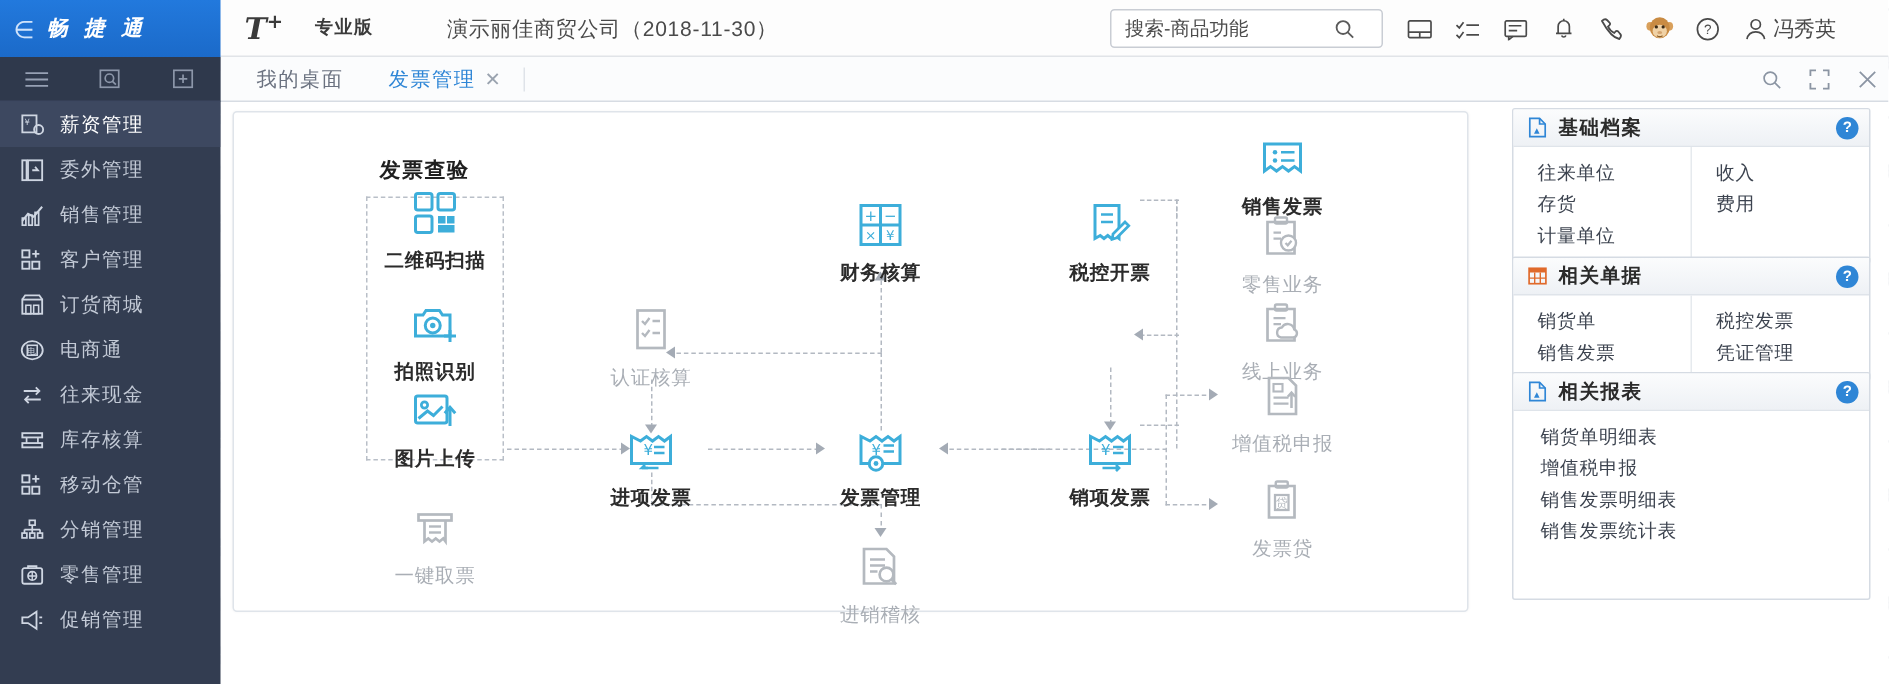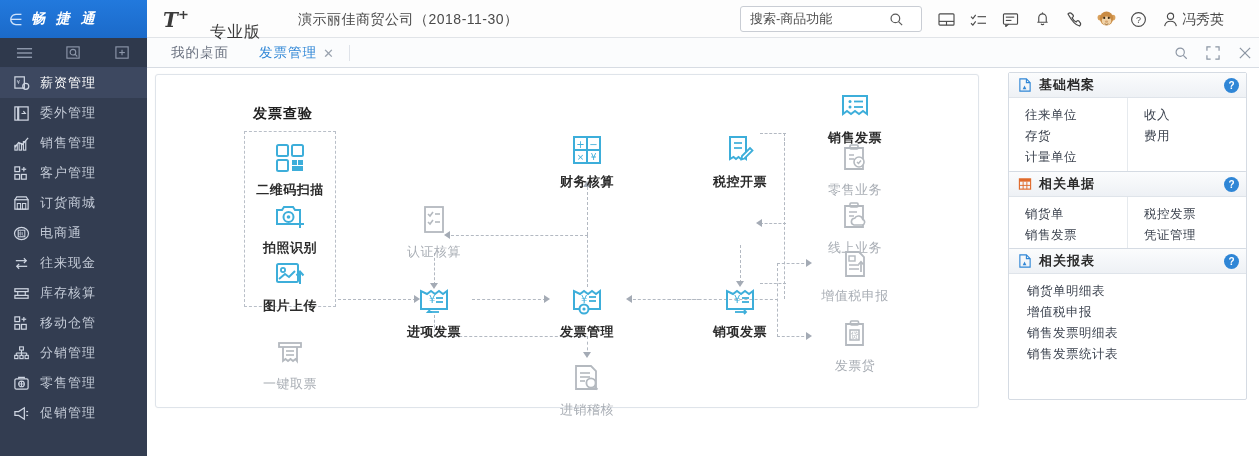--- a/index.html
+++ b/index.html
@@ -52,23 +52,22 @@
   }
   .tplus {
     position: absolute; left: 163px; top: 7px;
     font-size: 20px; font-weight: bold; font-style: italic;
     color: #3b3b3b;
     font-family: "DejaVu Serif", serif;
   }
   .tplus sup { font-size: 13px; font-style: normal; }
   .prover {
     position: absolute; left: 210px; top: 10px;
-    font-size: 16px; font-weight: normal; color: #3b3b3b;
+    font-size: 12px; font-weight: bold; color: #3b3b3b;
     letter-spacing: 1px;
-    margin-top: 12px;
   }
   .company {
     position: absolute; left: 298px; top: 11px;
     font-size: 14px; color: #4a4a4a; letter-spacing: 0.5px;
   }
   .searchbox {
     position: absolute; left: 740px; top: 6px;
     width: 182px; height: 26px;
     border: 1px solid #c9cdd4; border-radius: 3px;
     background: #fff;
@@ -558,21 +557,21 @@
       <div class="ln ln-h" style="left:604px; top:58px; width:26px;"></div>
       <div class="ln ln-h" style="left:604px; top:208px; width:26px;"></div>
 
       <div class="ln ln-h" style="left:512px; top:224px; width:110px;"></div>
       <div class="ln ln-v" style="left:621px; top:188px; height:74px;"></div>
       <div class="ln ln-h" style="left:621px; top:188px; width:32px;"></div>
       <div class="arr arr-r" style="left:650px; top:184px;"></div>
       <div class="ln ln-h" style="left:621px; top:261px; width:32px;"></div>
       <div class="arr arr-r" style="left:650px; top:257px;"></div>
 
-      <div class="node teal" style="left:88px; top:64px;">
+      <div class="node teal" style="left:88px; top:48px;">
         <span class="ico">
           <svg width="30" height="30" viewBox="0 0 30 30">
             <rect x="2" y="2" width="11" height="11" rx="1.5" fill="none" stroke="#3daeda" stroke-width="2"></rect>
             <rect x="17" y="2" width="11" height="11" rx="1.5" fill="none" stroke="#3daeda" stroke-width="2"></rect>
             <rect x="2" y="17" width="11" height="11" rx="1.5" fill="none" stroke="#3daeda" stroke-width="2"></rect>
             <rect x="17" y="17" width="5" height="5" fill="#3daeda"></rect>
             <rect x="23" y="17" width="5" height="5" fill="#3daeda"></rect>
             <rect x="17" y="23" width="11" height="5" fill="#3daeda"></rect>
           </svg>
         </span>

